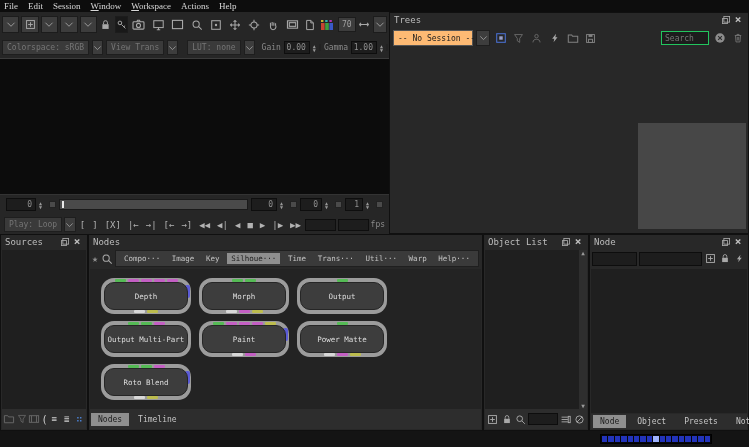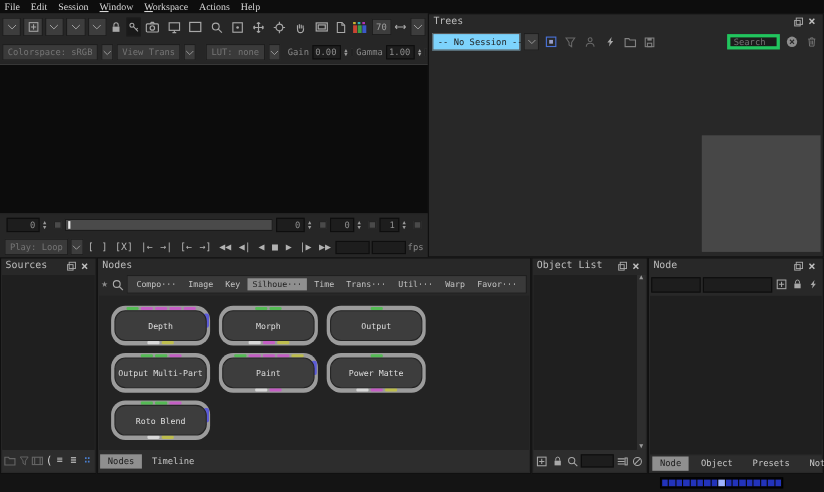--- a/index.html
+++ b/index.html
@@ -46,23 +46,23 @@
   .framerow { height:19px; display:flex; align-items:center; gap:3px; padding:0 6px; }
   .slider { flex:1; height:11px; background:#4a4a4a; border:1px solid #1a1a1a; position:relative; }
   .playhead { position:absolute; left:2px; top:1px; width:2px; height:7px; background:#e8e8e8; }
   .transrow { height:21px; display:flex; align-items:center; gap:2px; padding:0 4px; }
   .tbtn { color:#b2b2b2; font-size:9px; padding:0 2px; white-space:nowrap; }
   .fpsbox { width:38px; height:12px; background:#1d1d1d; border:1px solid #0e0e0e; }
 
   
   #trees { left:389px; top:12px; width:360px; height:222px; }
   .ttb { height:22px; display:flex; align-items:center; gap:3px; padding:0 3px; }
-  .sessdd { background:#7dd3fc; border:1px solid #555; height:16px; padding:0 4px; color:#1d1d1d;
+  .sessdd { background:#fdba74; border:1px solid #555; height:16px; padding:0 4px; color:#1d1d1d;
     font-size:8px; display:flex; align-items:center; white-space:nowrap; }
-  .search { background:#1c1c1c; border:3px solid #22c55e; height:14px; width:48px; color:#8b8b8b;
+  .search { background:#1c1c1c; border:1px solid #22c55e; height:14px; width:48px; color:#8b8b8b;
     font-size:8px; font-family:inherit; padding:0 3px; }
   .tico { width:15px; height:15px; display:flex; align-items:center; justify-content:center; }
   #treepreview { position:absolute; right:2px; top:110px; width:108px; height:106px; background:#474747; }
 
   
   #sources { left:0; top:234px; width:88px; height:197px; }
   #sources .content { position:absolute; left:1px; right:1px; top:15px; bottom:21px; background:#1f1f1f; }
   .btmbar { position:absolute; left:1px; right:1px; bottom:1px; height:20px; background:#2d2d2d;
     display:flex; align-items:center; gap:1px; padding:0 1px; }
   .bico { width:13px; height:14px; display:flex; align-items:center; justify-content:center;
@@ -491,21 +491,21 @@
         </span>
       <div class="tabstrip">
           <span class="cattab">Compo···</span>
           <span class="cattab">Image</span>
           <span class="cattab">Key</span>
           <span class="cattab sel">Silhoue···</span>
           <span class="cattab">Time</span>
           <span class="cattab">Trans···</span>
           <span class="cattab">Util···</span>
           <span class="cattab">Warp</span>
-          <span class="cattab">Favor···</span>
+          <span class="cattab">Help···</span>
         </div>
     </div>
     <div class="content">
       <div id="node-grid">
           <div class="pill">
             <div class="segrow t">
               <div class="seg" style="background: rgb(85, 187, 85);"></div>
               <div class="seg" style="background: rgb(196, 95, 196);"></div>
               <div class="seg" style="background: rgb(196, 95, 196);"></div>
               <div class="seg" style="background: rgb(196, 95, 196);"></div>

